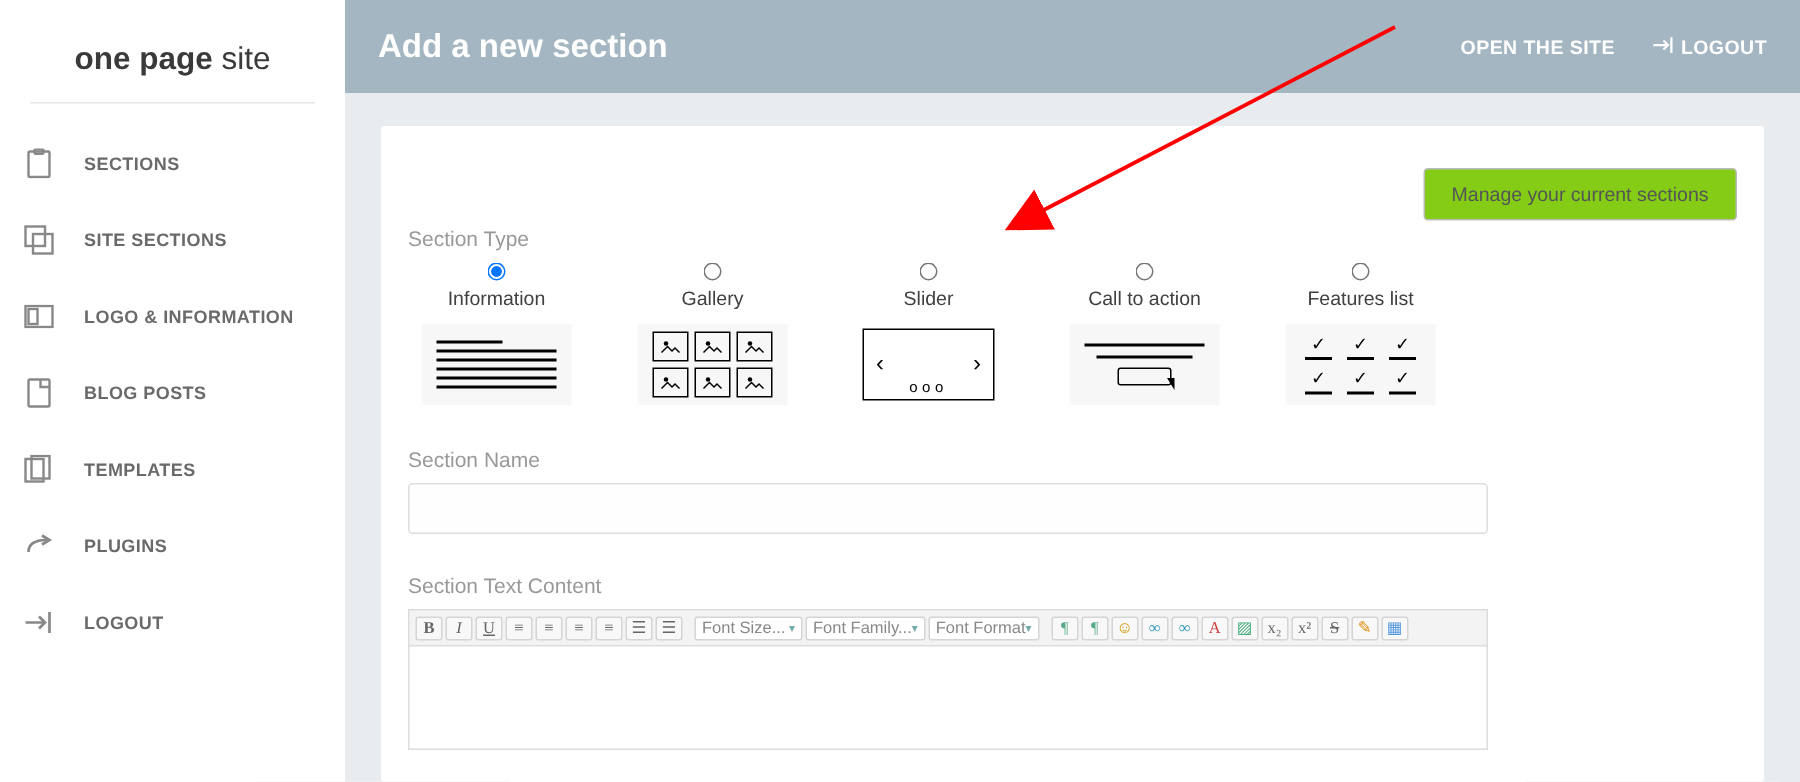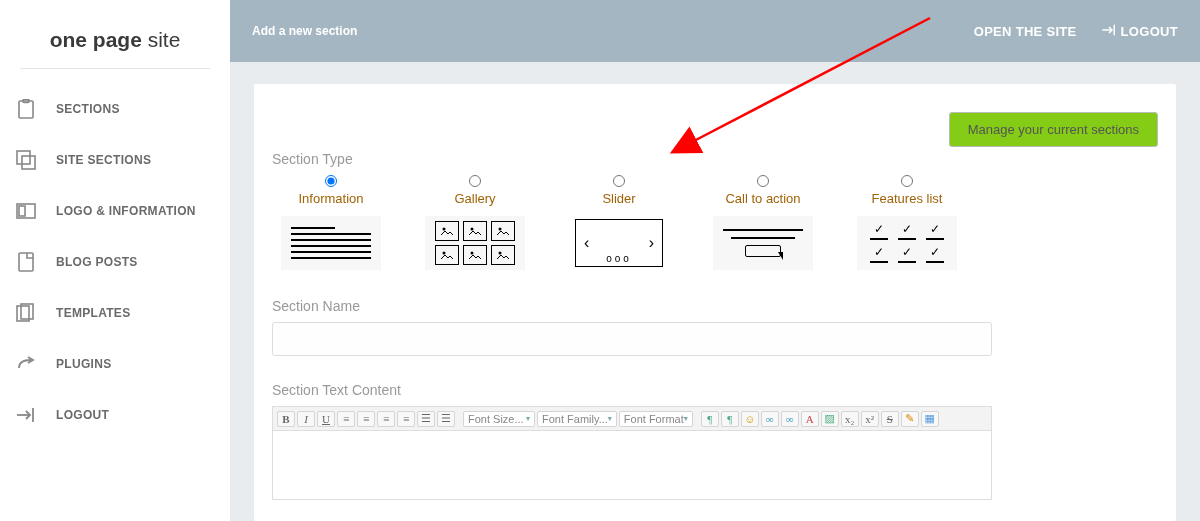--- a/index.html
+++ b/index.html
@@ -39,21 +39,21 @@
       color:#888;
     }
 
     
     .header {
       position:absolute; left:230px; top:0; right:0; height:62px;
       background:#a4b6c1;
       display:flex; align-items:center; padding:0 22px;
       color:#fff;
     }
-    .header-title { font-size:12px; font-weight:700; }
+    .header-title { font-size:22px; font-weight:700; }
     .header-spacer { flex:1; }
     .header-link { font-size:13px; font-weight:700; letter-spacing:.3px; cursor:pointer; margin-left:24px; display:flex; align-items:center; }
     .header-link .icon { margin-right:4px; }
 
     
     .main {
       position:absolute; left:230px; top:62px; right:0; bottom:0;
       background:#e8ecef; padding:22px 24px 0;
     }
     .card {
@@ -74,21 +74,21 @@
     }
     .type-row {
       display:flex; gap:26px; margin-bottom:24px;
     }
     .type-opt {
       width:118px; text-align:center;
       cursor:pointer;
     }
     .type-opt .radio-wrap { display:flex; justify-content:center; margin-bottom:4px;}
     .type-opt input[type=radio]{ width:12px; height:12px; }
-    .type-opt .label { font-size:13px; color:#a16207; margin-bottom:10px; }
+    .type-opt .label { font-size:13px; color:#404040; margin-bottom:10px; }
     .type-opt .visual {
       width:100px; height:54px; margin:0 auto;
       background:#f7f7f7;
       display:flex; align-items:center; justify-content:center;
     }
     .type-opt.active .visual { background:#f7f7f7; }
     
     .vis-lines { display:flex; flex-direction:column; gap:4px; width:80px;}
     .vis-lines span{ display:block; height:2px; background:#000; }
     .vis-lines span:nth-child(1){ width:55%; }

